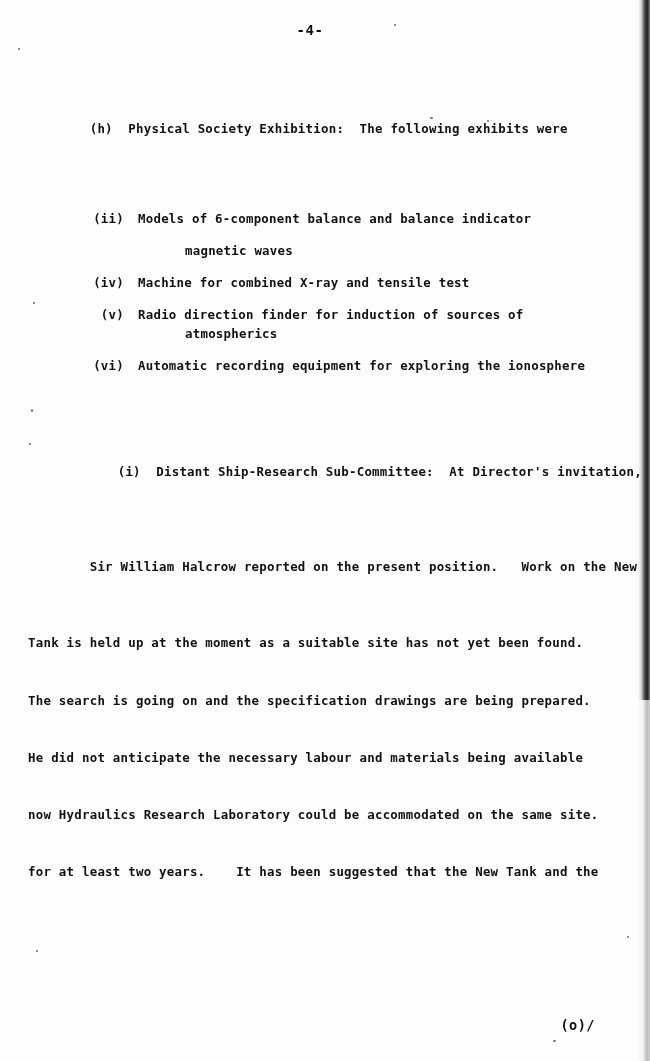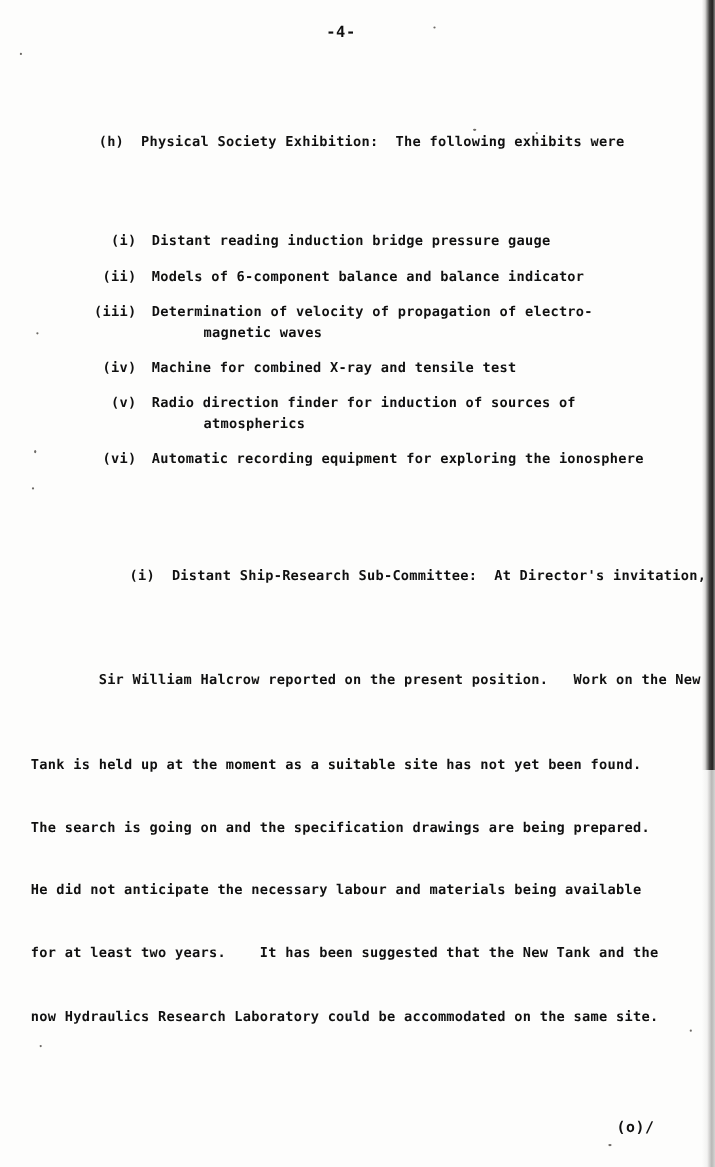--- a/index.html
+++ b/index.html
@@ -153,27 +153,23 @@
   <div id="content">
 
     <div class="para">
       <span class="line">
         <span>(h)</span><span>  </span><span class="u">Physical Society Exhibition:</span><span>  The following exhibits were</span>
       </span>
     </div>
 
     <ul class="roman-list">
       <li>
-        <span class="rl-row"><span class="rl-num">(i)</span><span>Distant reading induction bridge pressure gauge</span></span>
-      </li>
-      <li>
         <span class="rl-row"><span class="rl-num">(ii)</span><span>Models of 6-component balance and balance indicator</span></span>
       </li>
       <li>
-        <span class="rl-row"><span class="rl-num">(iii)</span><span>Determination of velocity of propagation of electro-</span></span>
         <span class="rl-cont">magnetic waves</span>
       </li>
       <li>
         <span class="rl-row"><span class="rl-num">(iv)</span><span>Machine for combined X-ray and tensile test</span></span>
       </li>
       <li>
         <span class="rl-row"><span class="rl-num">(v)</span><span>Radio direction finder for induction of sources of</span></span>
         <span class="rl-cont">atmospherics</span>
       </li>
       <li>
@@ -186,21 +182,21 @@
     <div class="para">
       <span class="line">
         <span style="display:inline-block;width:28px;"></span><span>(i)</span><span>  </span><span class="u">Distant Ship-Research Sub-Committee:</span><span>  At </span><span class="u">Director's</span><span> invitation,</span>
       </span>
       <span class="line">
         <span class="u">Sir William Halcrow</span><span> reported on the present position.   Work on the New</span>
       </span>
       <span class="line">Tank is held up at the moment as a suitable site has not yet been found.</span>
       <span class="line">The search is going on and the specification drawings are being prepared.</span>
       <span class="line">He did not anticipate the necessary labour and materials being available</span>
+      <span class="line">now Hydraulics Research Laboratory could be accommodated on the same site.</span>
       <span class="line">for at least two years.    It has been suggested that the New Tank and the</span>
-      <span class="line">now Hydraulics Research Laboratory could be accommodated on the same site.</span>
     </div>
 
   </div>
 
   <div class="footer-mark">(o)/</div>
 
 </div>
 
 </body></html>

